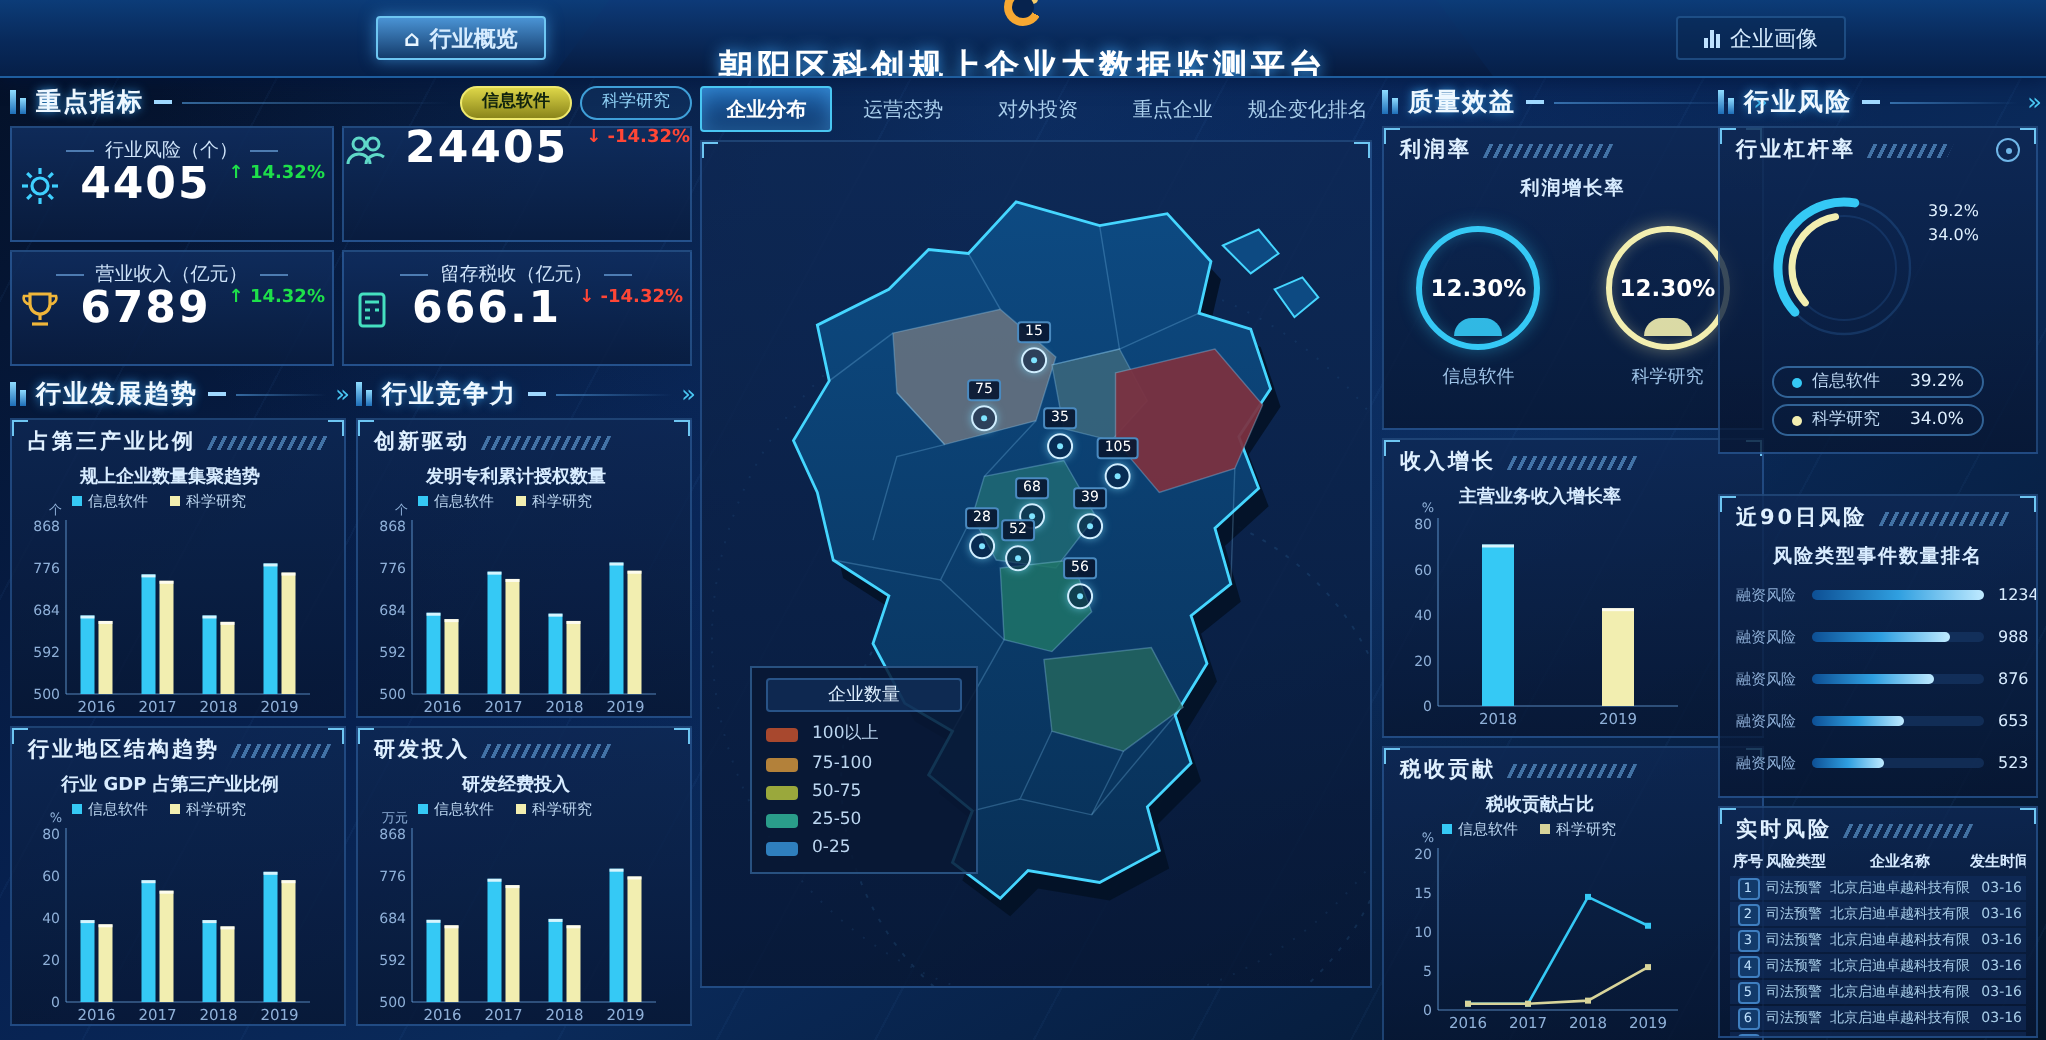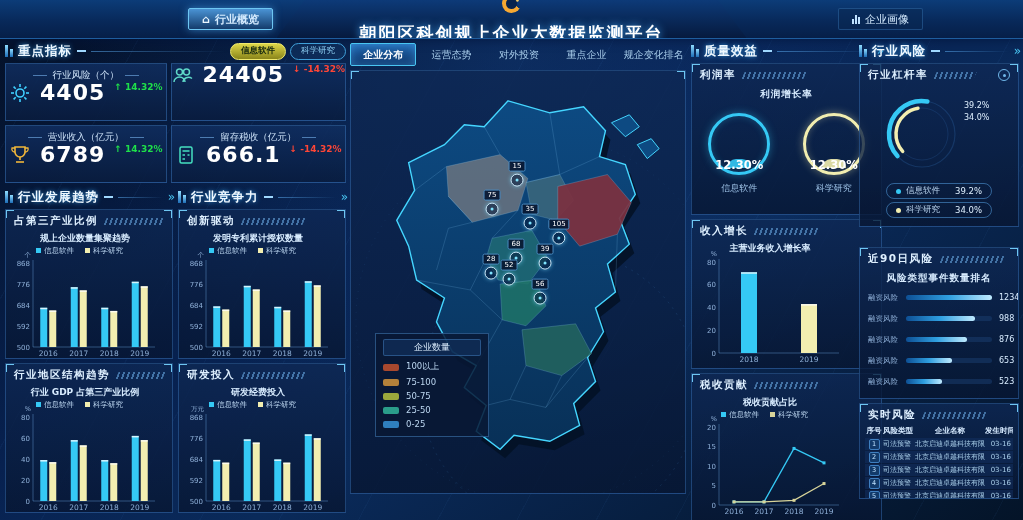--- a/index.html
+++ b/index.html
@@ -89,21 +89,21 @@
   .mlg-title{font-size:9px;color:#dff0ff;text-align:center;border:1px solid rgba(80,150,220,.4);
     border-radius:2px;padding:1px 0;margin-bottom:5px;background:rgba(20,55,105,.5);}
   .mlg-row{display:flex;align-items:center;gap:7px;margin-top:4px;}
   .mlg-sw{width:16px;height:7px;border-radius:2px;flex:0 0 auto;}
   .mlg-lab{font-size:8.5px;color:#bcd6f0;}
   
   .chart-title{font-size:9.5px;font-weight:bold;color:#d8ecff;text-align:center;margin-top:6px;letter-spacing:1px;}
   .gauges{display:flex;justify-content:space-around;margin-top:12px;}
   .gauge{text-align:center;}
   .gring{width:56px;height:56px;border-radius:50%;margin:0 auto;position:relative;
-    display:flex;align-items:flex-end;justify-content:center;}
+    display:flex;align-items:center;justify-content:center;}
   .gval{font-size:11.5px;font-weight:bold;color:#fff;position:relative;z-index:2;}
   .gmound{position:absolute;bottom:4px;left:50%;transform:translateX(-50%);width:24px;height:9px;
     border-radius:12px 12px 0 0;opacity:.9;}
   .glabel{font-size:9px;color:#9fc4e8;margin-top:7px;}
   
   .lpill{display:flex;align-items:center;gap:5px;border:1px solid rgba(90,170,240,.5);
     border-radius:9px;padding:1px 9px;font-size:8.5px;color:#bcd6f0;width:fit-content;margin:3px auto 0 auto;}
   .lpill .dot{width:5px;height:5px;border-radius:50%;}
   .lpill .lv{margin-left:10px;color:#dff0ff;}
   .info-icon{margin-left:auto;width:10px;height:10px;border:1px solid #6fb6e8;border-radius:50%;
@@ -735,21 +735,21 @@
           <div class="hrow">
             <span class="hlab">融资风险</span>
             <span class="htrack">
               <span class="hfill" style="display: block; width: 42.3825%;"></span>
             </span>
             <span class="hval">523</span>
           </div>
         </div>
       </div>
   </div>
-  <div class="panel" style="height:96px">
+  <div class="panel" style="height:116px">
     <div class="subhdr">
       <span class="subtitle">实时风险</span>
       <span class="hatch"></span>
     </div>
     <div class="rtable" id="risk-table">
         <div class="rtr head">
           <span class="rc rc1">序号</span>
           <span class="rc rc2">风险类型</span>
           <span class="rc rc3">企业名称</span>
           <span class="rc rc4">发生时间</span>

